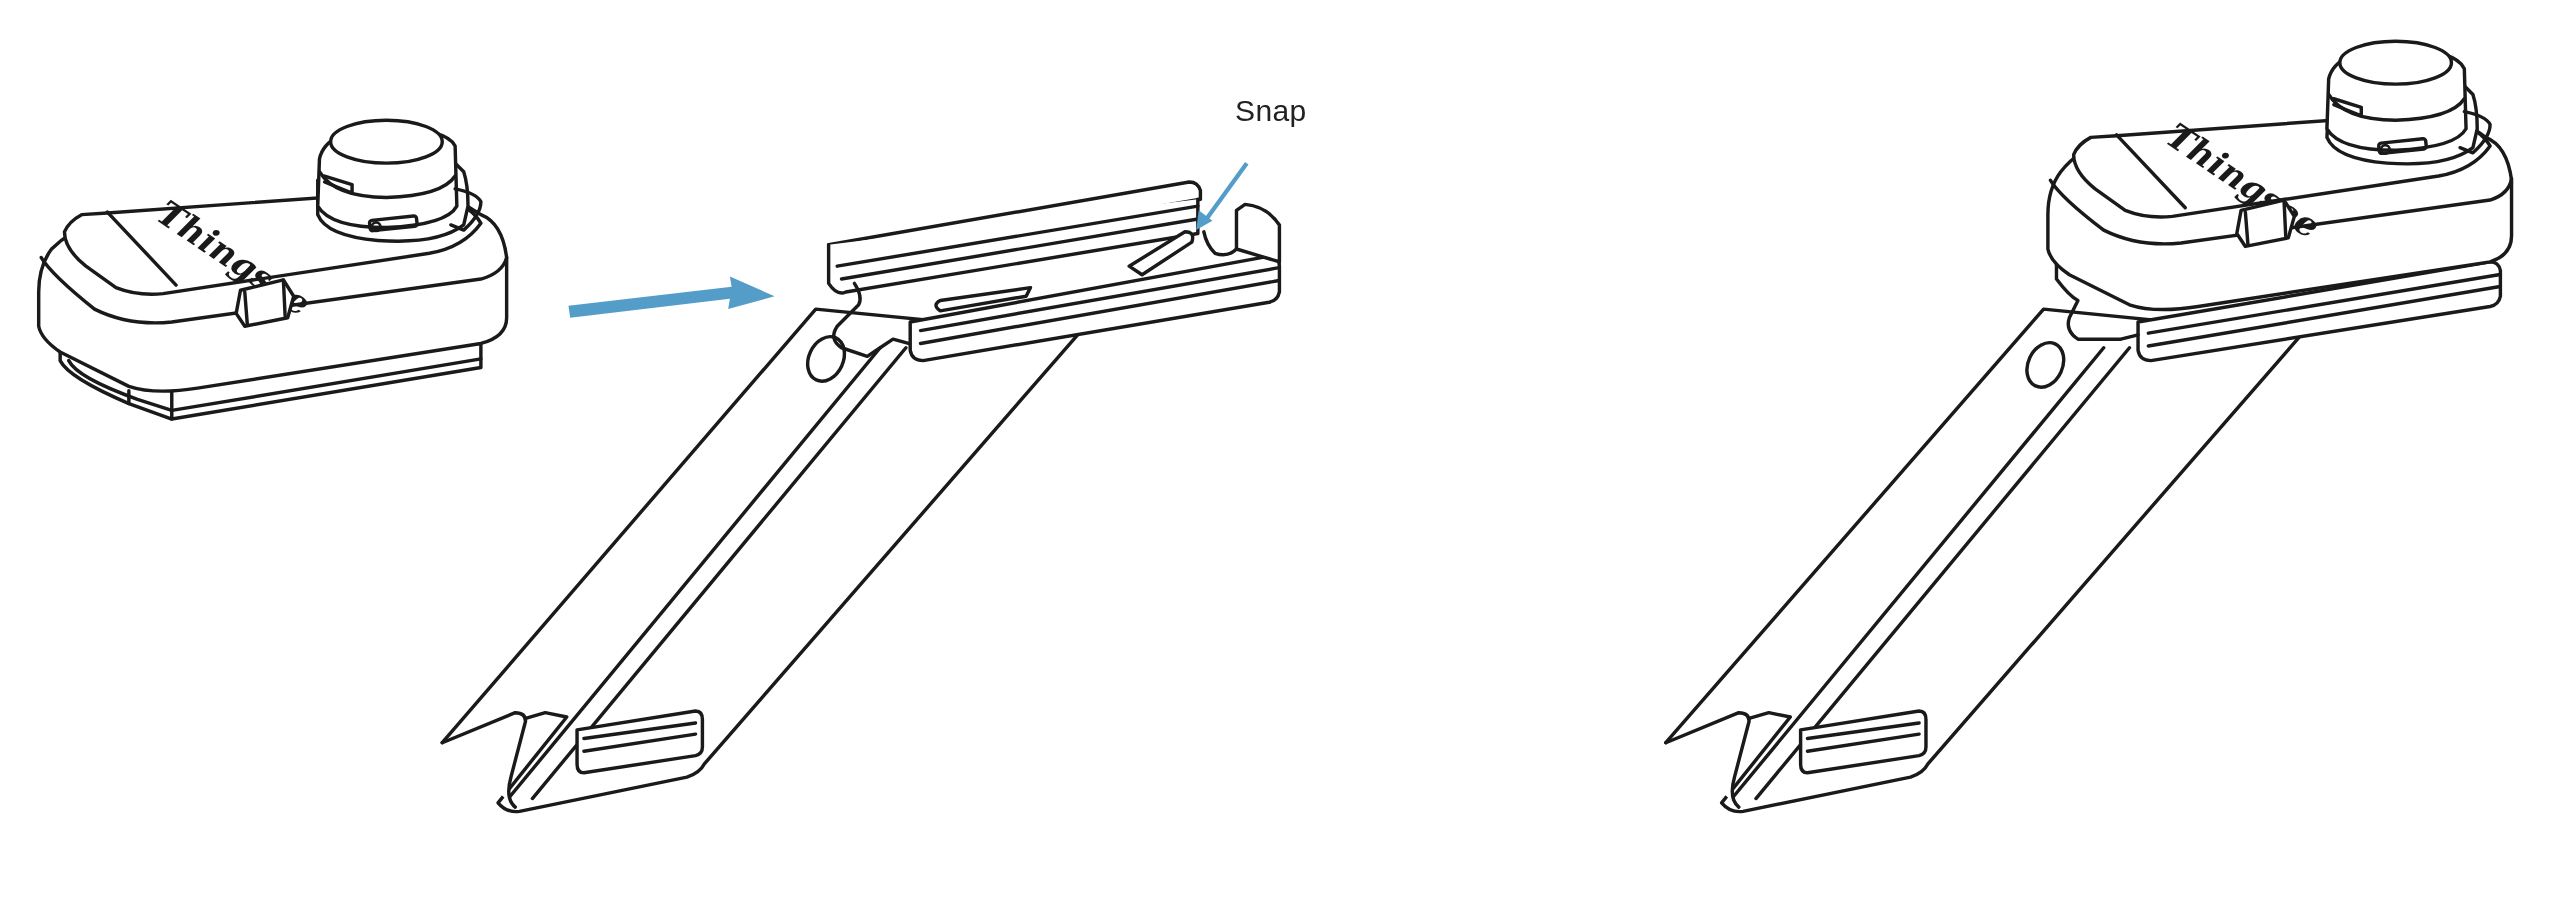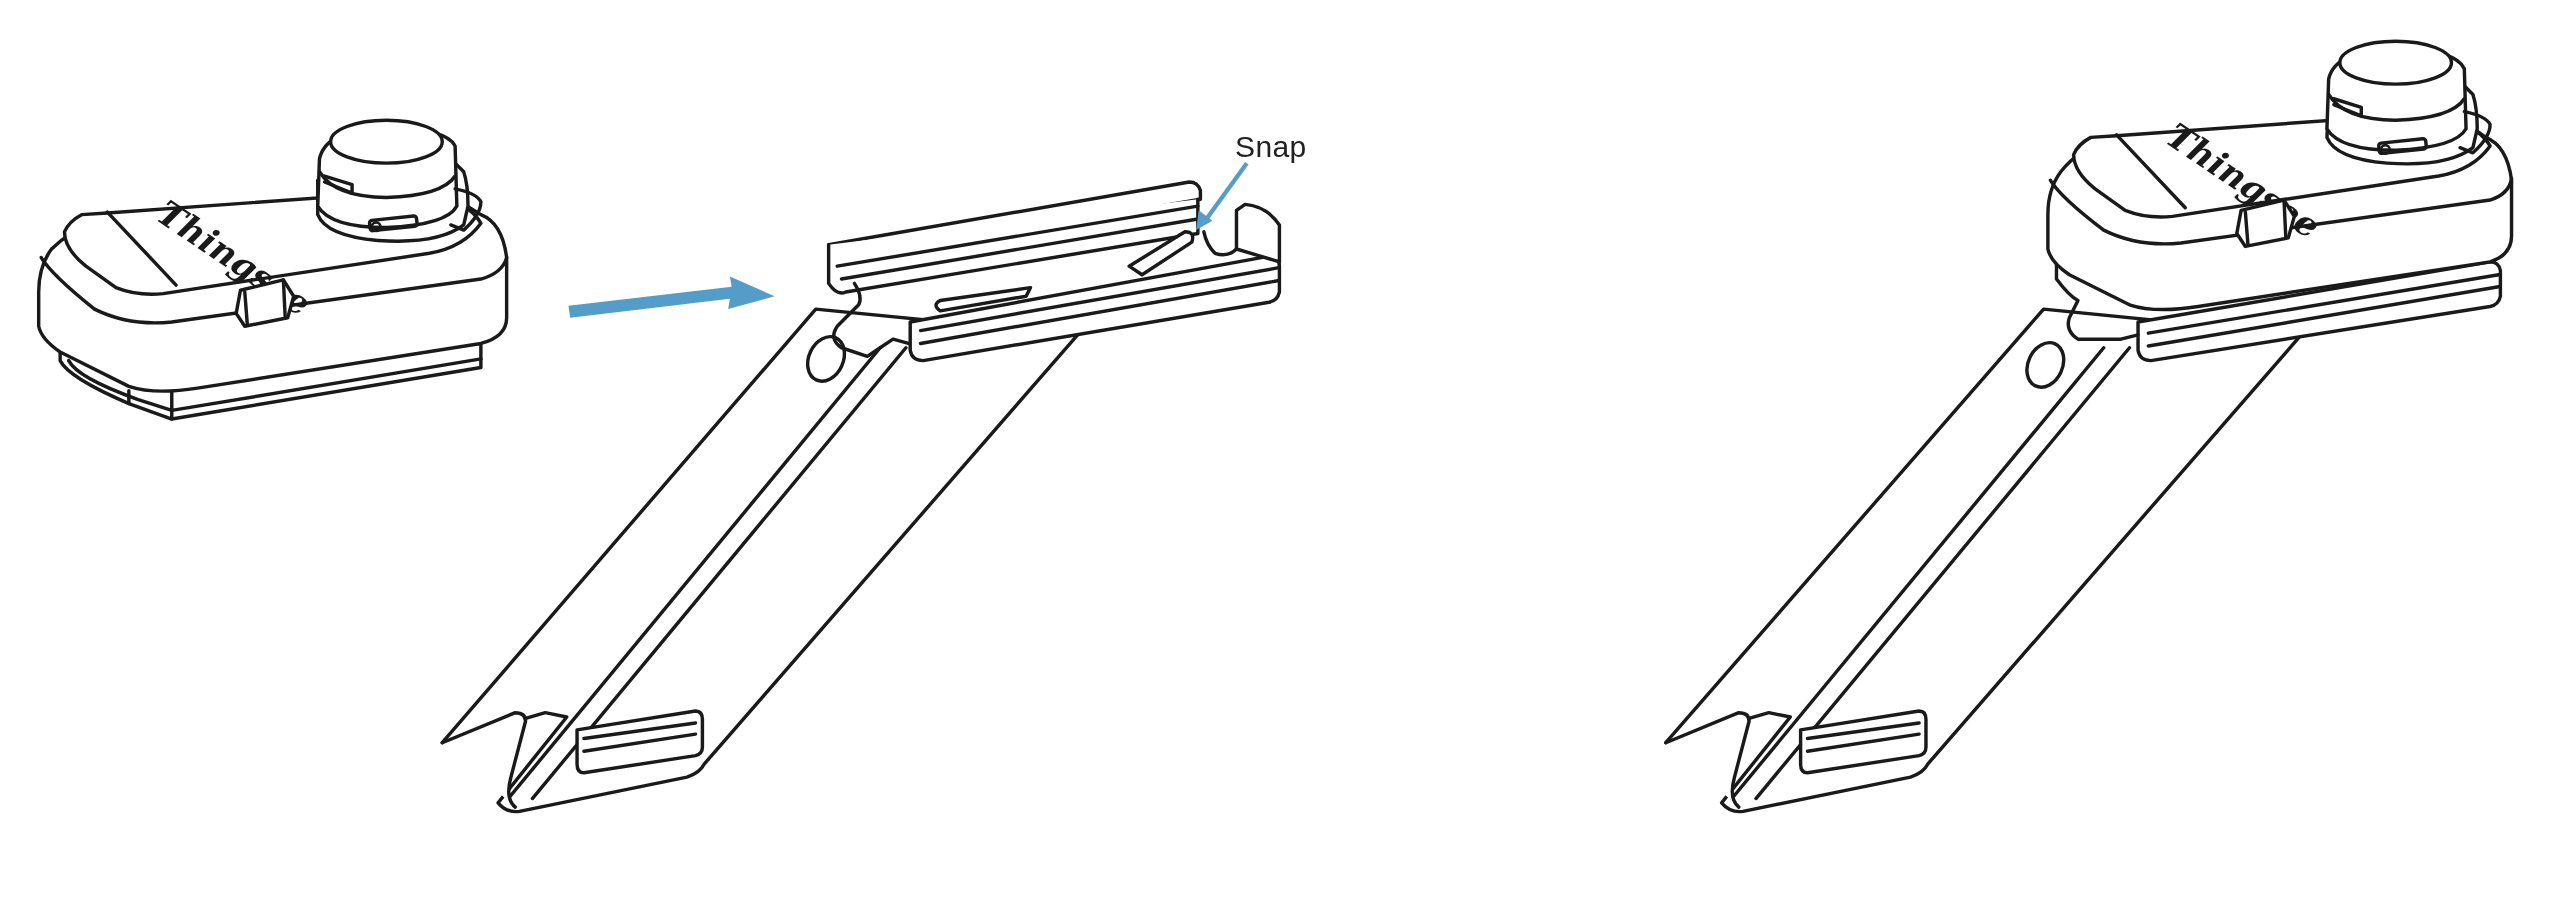--- a/index.html
+++ b/index.html
@@ -4,21 +4,21 @@
 <style>
   html, body { margin: 0; padding: 0; background: #ffffff; }
   body { width: 2576px; height: 905px; overflow: hidden; position: relative;
          font-family: "Liberation Sans", sans-serif; }
   svg.stage { position: absolute; left: 0; top: 0; width: 2576px; height: 905px; }
   .ln { fill: #ffffff; stroke: #1a1a1a; stroke-width: 4; stroke-linejoin: round; stroke-linecap: round; }
   .ln-open { fill: none; stroke: #1a1a1a; stroke-width: 4; stroke-linejoin: round; stroke-linecap: round; }
   .ln-thin { fill: none; stroke: #1a1a1a; stroke-width: 3; stroke-linejoin: round; stroke-linecap: round; }
   .brand { font-family: "DejaVu Serif", serif; font-style: italic; font-weight: bold; font-size: 40px; fill: #1a1a1a; }
   .callout-label { position: absolute; left: 1235px; top: 94px; font-size: 30px; color: #222222;
-                   font-family: "Liberation Sans", sans-serif; font-weight: normal; letter-spacing: 0.4px; margin-top: 36px; }
+                   font-family: "Liberation Sans", sans-serif; font-weight: normal; letter-spacing: 0.4px; }
 </style>
 </head>
 <body>
 
 <div class="callout-label">Snap</div>
 
 <svg class="stage" viewBox="0 0 3000 1054" xmlns="http://www.w3.org/2000/svg">
 
   <g>
 

